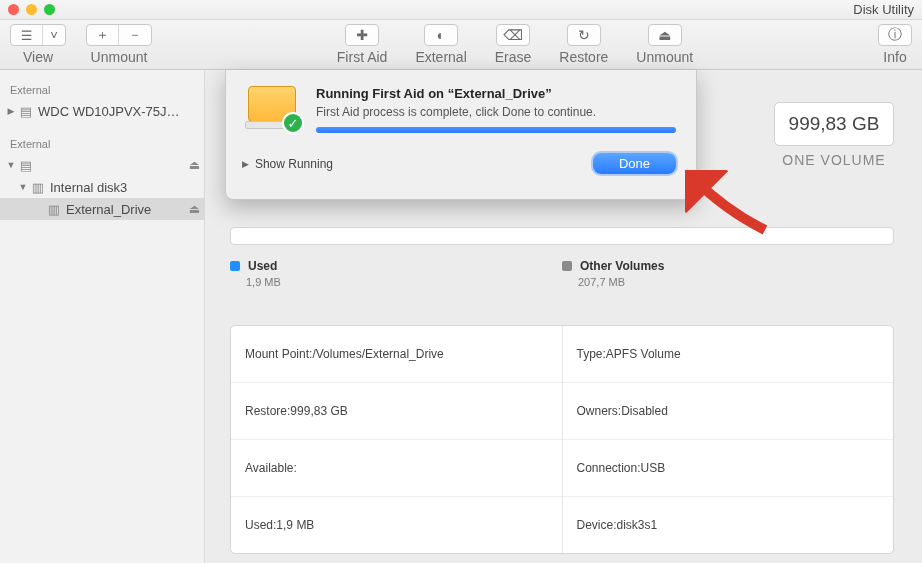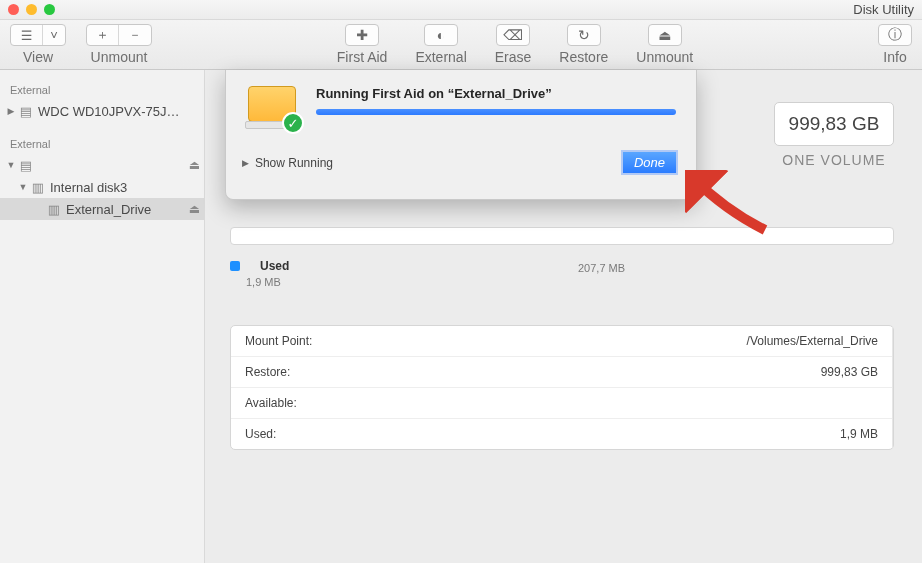--- a/index.html
+++ b/index.html
@@ -37,47 +37,47 @@
 
   .content { flex:1; position:relative; background:#ececec; }
   .cap-box{ position:absolute; right:28px; top:32px; width:120px; text-align:center;}
   .cap-val{ border:1px solid #d0d0d0; border-radius:5px; background:#fff; padding:10px 0; font-size:19px; color:#444;}
   .cap-sub{ font-size:14px; color:#888; letter-spacing:1px; margin-top:6px;}
 
   .usage{ position:absolute; left:25px; top:157px; right:28px;}
   .bar{ height:18px; background:#fff; border:1px solid #d6d6d6; border-radius:4px; margin-bottom:14px;}
   .legend{ display:flex; gap:0;}
   .leg-item{ flex:1;}
-  .leg-top{display:flex; align-items:center; gap:20px; font-size:12px; font-weight:600; color:#333;}
+  .leg-top{display:flex; align-items:center; gap:8px; font-size:12px; font-weight:600; color:#333;}
   .dot{width:10px;height:10px;border-radius:2px;}
   .d-used{background:#1e90ff;} .d-other{background:#8a8a8a;} .d-free{background:#fff;border:1px solid #ccc;}
   .leg-sub{font-size:11px; color:#7a7a7a; margin:3px 0 0 16px;}
 
   .details{ position:absolute; left:25px; right:28px; top:255px; border:1px solid #d6d6d6; border-radius:5px; background:#fff; display:flex;}
   .det-col{flex:1;}
   .det-col:first-child{border-right:1px solid #e6e6e6;}
-  .det-row{display:flex; justify-content:space-between; padding:8px 14px; font-size:12px; color:#444; border-bottom:1px solid #eee;}
+  .det-row{display:flex; padding:21px 14px; font-size:12px; color:#444; border-bottom:1px solid #eee;}
   .det-row:last-child{border-bottom:none;}
   .det-row .k{color:#444;} .det-row .v{color:#444;}
 
   
   .sheet{ position:absolute; left:225px; top:70px; width:472px; height:130px; background:#f0f0f0; border:1px solid #c9c9c9; border-top:none; border-radius:0 0 8px 8px; box-shadow:0 8px 22px rgba(0,0,0,.25); padding:16px 20px 12px 16px;}
   .sheet-top{display:flex; gap:14px;}
   .disk-ico{width:60px; height:46px; position:relative;}
   .disk-body{position:absolute; left:6px; top:0; width:48px; height:36px; border-radius:4px; background:linear-gradient(#ffd36b,#ffb93a); border:1px solid #d19a1f;}
   .disk-base{position:absolute; left:3px; bottom:3px; width:54px; height:8px; border-radius:2px; background:#e6e6e6; border:1px solid #c7c7c7;}
   .chk{position:absolute; right:-2px; bottom:-2px; width:22px; height:22px; border-radius:50%; background:#2bb24c; border:2px solid #fff; color:#fff; display:flex; align-items:center; justify-content:center; font-size:13px;}
   .sheet-txt{flex:1;}
   .sheet-title{font-size:13px; font-weight:700; color:#262626;}
   .sheet-msg{font-size:12px; color:#555; margin-top:4px;}
   .prog{height:6px; background:linear-gradient(#4a90ff,#2d7bff); border-radius:3px; margin-top:8px;}
   .sheet-bot{display:flex; align-items:center; margin-top:20px;}
   .details-toggle{display:flex; align-items:center; gap:6px; font-size:12px; color:#444;}
   .tri{font-size:9px; color:#6a6a6a;}
-  .done-btn{ margin-left:auto; background:linear-gradient(#5aa6ff,#2a7cff); color:#fff; border:none; border-radius:0; padding:3px 11px; font-size:13px; box-shadow:0 0 0 2px rgba(60,130,255,.35);font-style:italic;}
+  .done-btn{ margin-left:auto; background:linear-gradient(#5aa6ff,#2a7cff); color:#fff; border:none; border-radius:8px; padding:3px 26px; font-size:13px; box-shadow:0 0 0 2px rgba(60,130,255,.35);}
 
   
   .arrow{position:absolute; left:685px; top:170px; pointer-events:none;}
 </style>
 </head>
 <body>
 
 <div class="titlebar">
   <div class="traffic">
     <span class="t-red"></span>
@@ -185,20 +185,24 @@
       <div class="bar"></div>
       <div class="legend">
         <div class="leg-item">
           <div class="leg-top">
               <span class="dot d-used"></span>
               <span>Used</span>
             </div>
           <div class="leg-sub">1,9 MB</div>
         </div>
         <div class="leg-item">
+          <div class="leg-top">
+              <span class="dot d-other"></span>
+              <span>Other Volumes</span>
+            </div>
           <div class="leg-sub">207,7 MB</div>
         </div>
       </div>
     </div>
 
     <div class="details">
       <div class="det-col">
         <div class="det-row">
             <span class="k">Mount Point:</span>
             <span class="v">/Volumes/External_Drive</span>
@@ -206,35 +210,54 @@
         <div class="det-row">
             <span class="k">Restore:</span>
             <span class="v">999,83 GB</span>
           </div>
         <div class="det-row">
             <span class="k">Available:</span>
           </div>
         <div class="det-row">
             <span class="k">Used:</span>
             <span class="v">1,9 MB</span>
+          </div>
+      </div>
+      <div class="det-col">
+        <div class="det-row">
+            <span class="k">Type:</span>
+            <span class="v">APFS Volume</span>
+          </div>
+        <div class="det-row">
+            <span class="k">Owners:</span>
+            <span class="v">Disabled</span>
+          </div>
+        <div class="det-row">
+            <span class="k">Connection:</span>
+            <span class="v">USB</span>
+          </div>
+        <div class="det-row">
+            <span class="k">Device:</span>
+            <span class="v">disk3s1</span>
           </div>
       </div>
     </div>
   </div>
 </div>
 
 <div class="sheet">
   <div class="sheet-top">
     <div class="disk-ico">
       <div class="disk-body"></div>
         <div class="disk-base"></div>
       <div class="chk">✓</div>
     </div>
     <div class="sheet-txt">
       <div class="sheet-title">Running First Aid on “External_Drive”</div>
+      <div class="sheet-msg">First Aid process is complete, click Done to continue.</div>
       <div class="prog"></div>
     </div>
   </div>
   <div class="sheet-bot">
     <div class="details-toggle">
       <span class="tri">▶</span>
       <span>Show Running</span>
     </div>
     <button class="done-btn">Done</button>
   </div>

